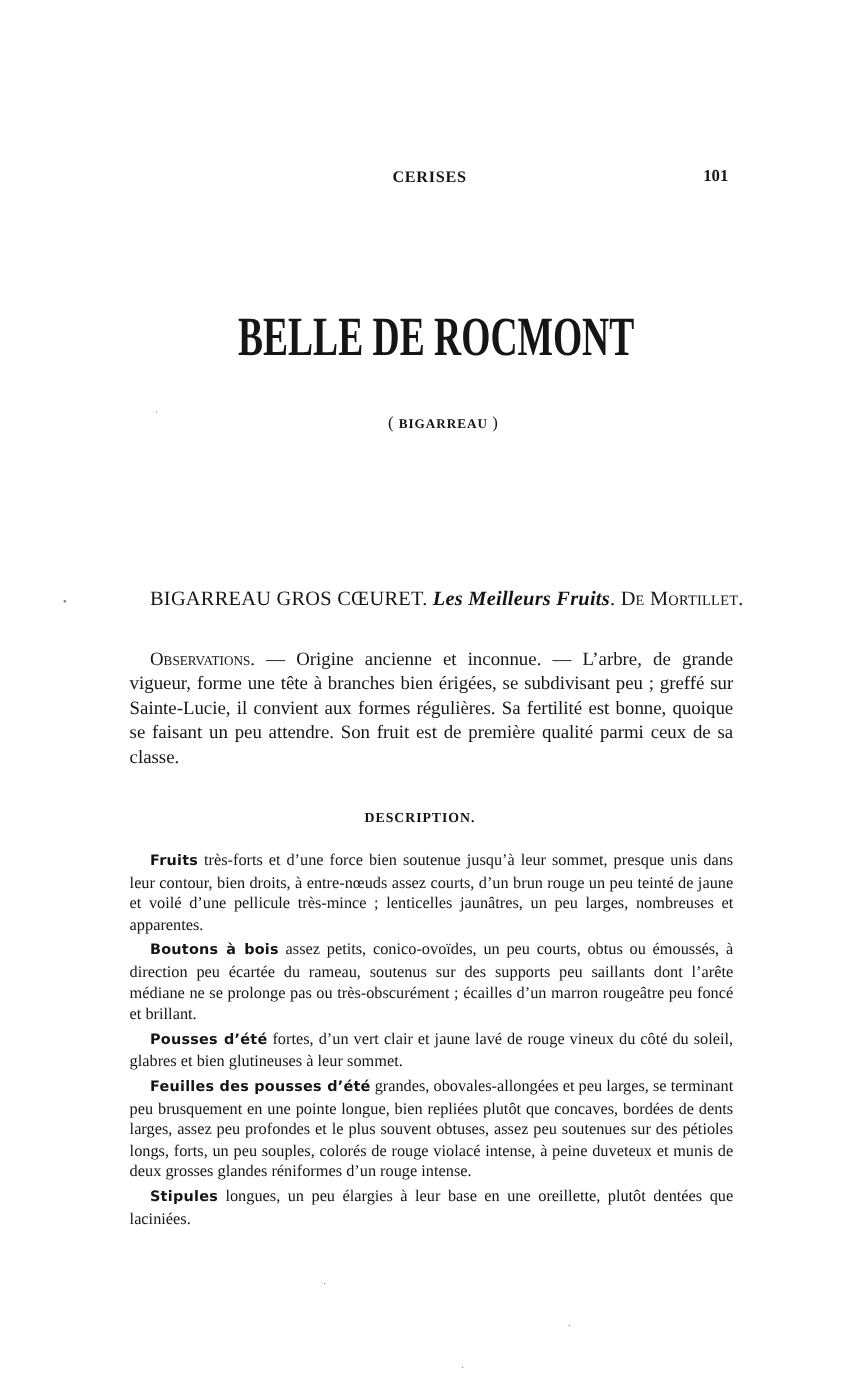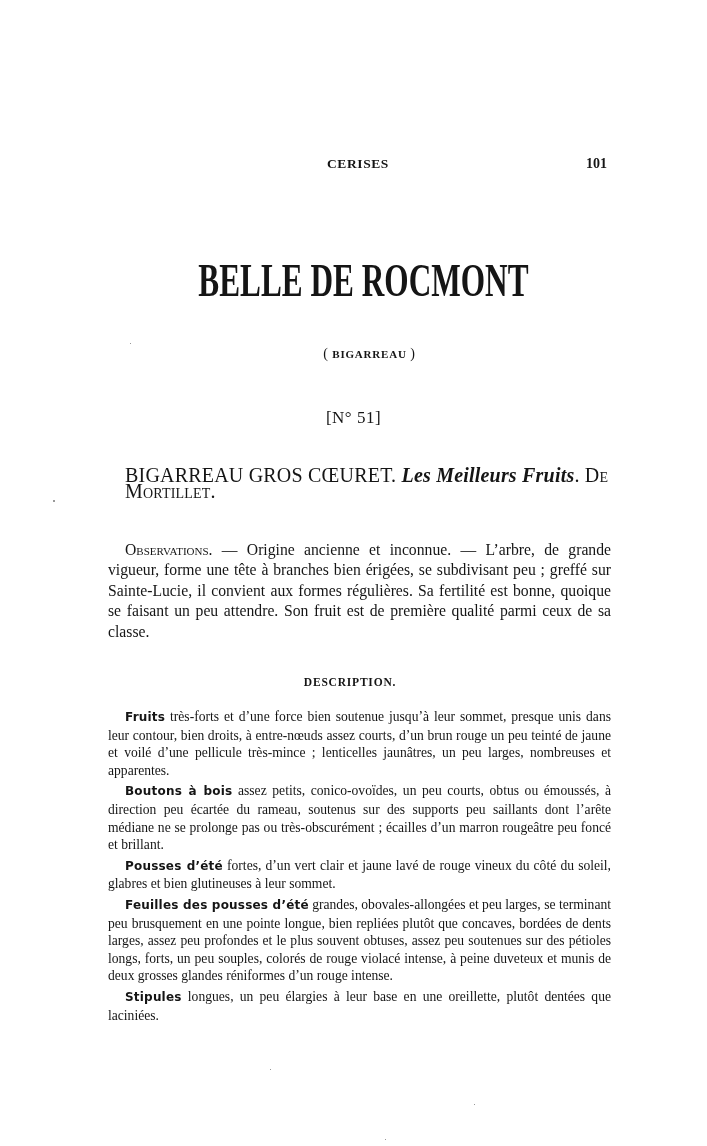--- a/index.html
+++ b/index.html
@@ -16,21 +16,21 @@
     color: #151515;
   }
   .page {
     position: absolute;
     left: 0; top: 0;
     width: 707px;
     height: 1146px;
   }
   .running-head {
     position: absolute;
-    top: 156px;
+    top: 140px;
     left: 0;
     width: 707px;
     height: 20px;
   }
   .running-title {
     position: absolute;
     left: 327px;
     top: 0;
     font-size: 13.5px;
     letter-spacing: 0.6px;
@@ -93,21 +93,21 @@
     font-size: 13px;
     line-height: 16px;
   }
   .synonyms .it {
     font-style: italic;
     font-weight: bold;
   }
   .sc {
     font-variant: small-caps;
   }
-  .synonyms .line2 { font-size: 20px; letter-spacing: 0.2px; }
+  .synonyms .line2 { font-size: 17px; letter-spacing: 0.2px; margin-top: 24px; }
   .observations {
     position: absolute;
     top: 540px;
     left: 108px;
     width: 503px;
     font-size: 15.7px;
     line-height: 20.4px;
     text-align: justify;
     text-indent: 17px;
   }
@@ -161,21 +161,20 @@
   <div class="title">
     <span class="title-inner">BELLE DE ROCMONT</span>
   </div>
 
   <div class="subtitle">
     <span class="paren">(</span>
     <span>BIGARREAU</span>
     <span class="paren">)</span>
   </div>
 
-  <div class="number">[N° 51]</div>
 
   <div class="synonyms">
     <div class="line2">
       <span>BIGARREAU GROS CŒURET.</span>
       <span class="it">Les Meilleurs Fruits</span><span>. </span><span class="sc">De Mortillet.</span>
     </div>
   </div>
 
   <div class="observations">
     <span class="sc">Observations.</span><span> — Origine ancienne et inconnue. — L’arbre, de grande vigueur, forme une tête à branches bien érigées, se subdivisant peu ; greffé sur Sainte-Lucie, il convient aux formes régulières. Sa fertilité est bonne, quoique se faisant un peu attendre. Son fruit est de première qualité parmi ceux de sa classe.</span>

